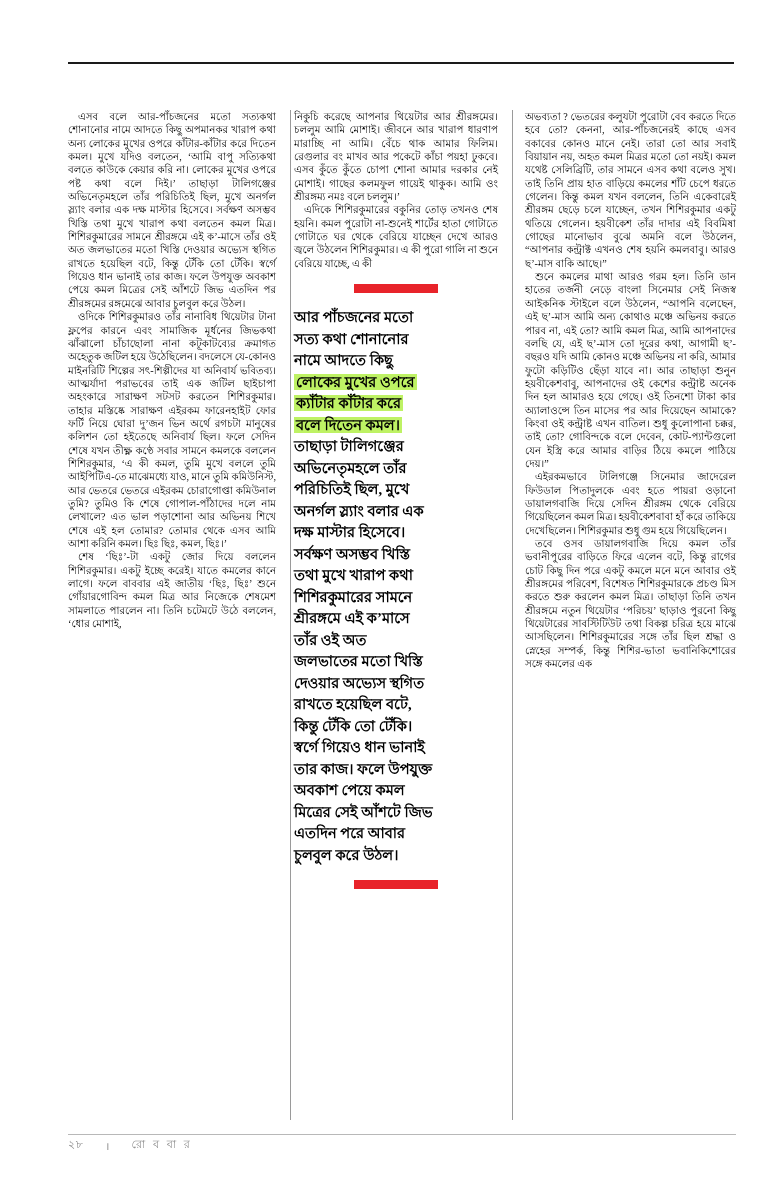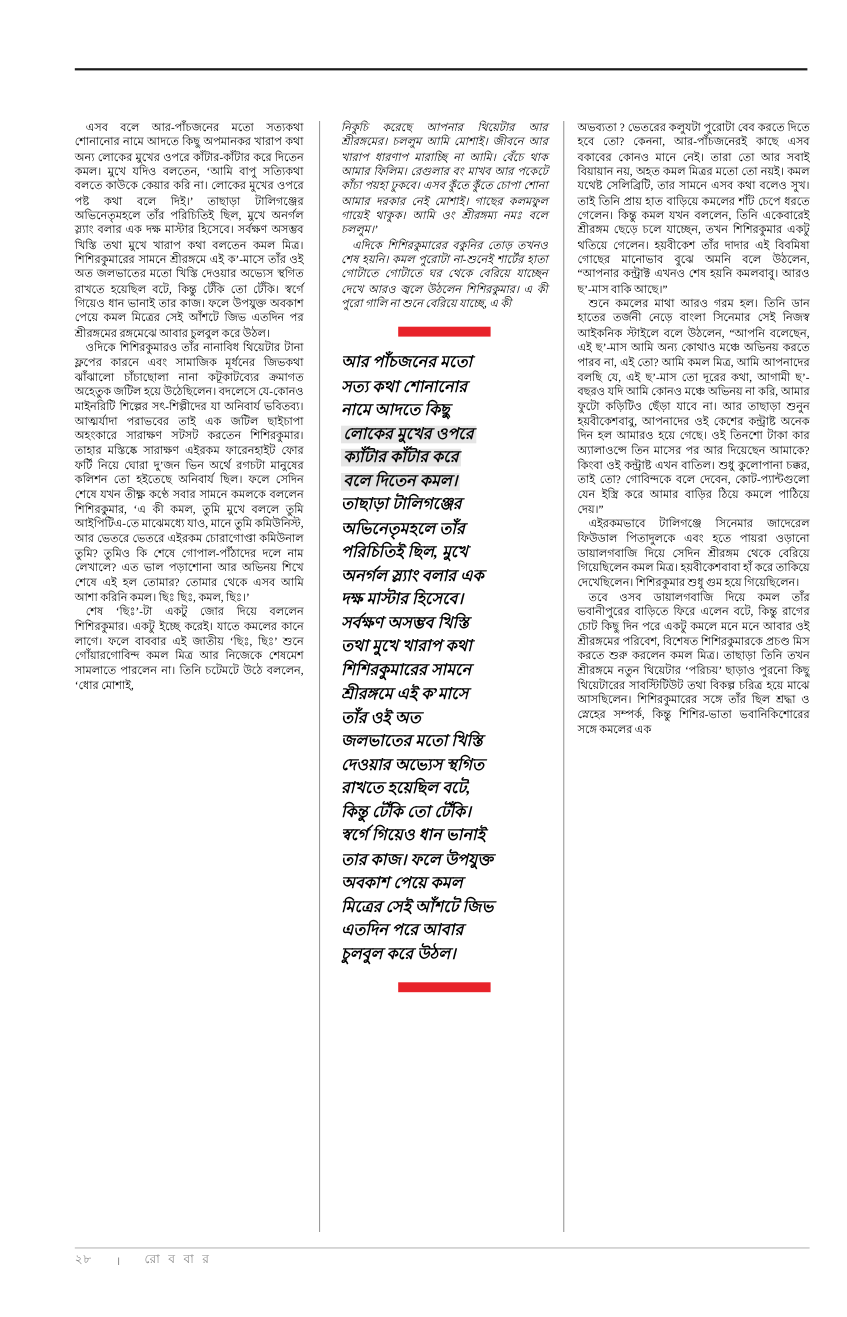--- a/index.html
+++ b/index.html
@@ -39,21 +39,21 @@
     height: 1010px;
     display: flex;
     gap: 0;
   }
 
   .col {
     position: relative;
     box-sizing: border-box;
   }
   .col-1 { width: 222px; padding-right: 14px; }
-  .col-2 { width: 222px; padding-left: 20px; padding-right: 14px; font-style: italic; }
+  .col-2 { width: 222px; padding-left: 4px; padding-right: 14px; }
   .col-3 { width: 224px; padding-left: 13px; }
 
   .divider {
     position: absolute;
     top: 0;
     bottom: 0;
     width: 1px;
     background: #9a9a9a;
   }
   .div-1 { left: 222px; }
@@ -84,21 +84,21 @@
   .pq-bar.top { margin-bottom: 14px; }
   .pq-bar.bottom { margin-top: 14px; }
   .pq-text {
     font-size: 14.6px;
     line-height: 21.5px;
     text-align: left;
     font-weight: 700;
     letter-spacing: 0px;
   }
   .pq-text .hl {
-    background: #e5e5e5;
+    background: #bef264;
     color: #000;
     padding: 0 2px;
     box-decoration-break: clone;
     -webkit-box-decoration-break: clone;
   }
 
   
   .footer {
     position: absolute;
     left: 68px;

